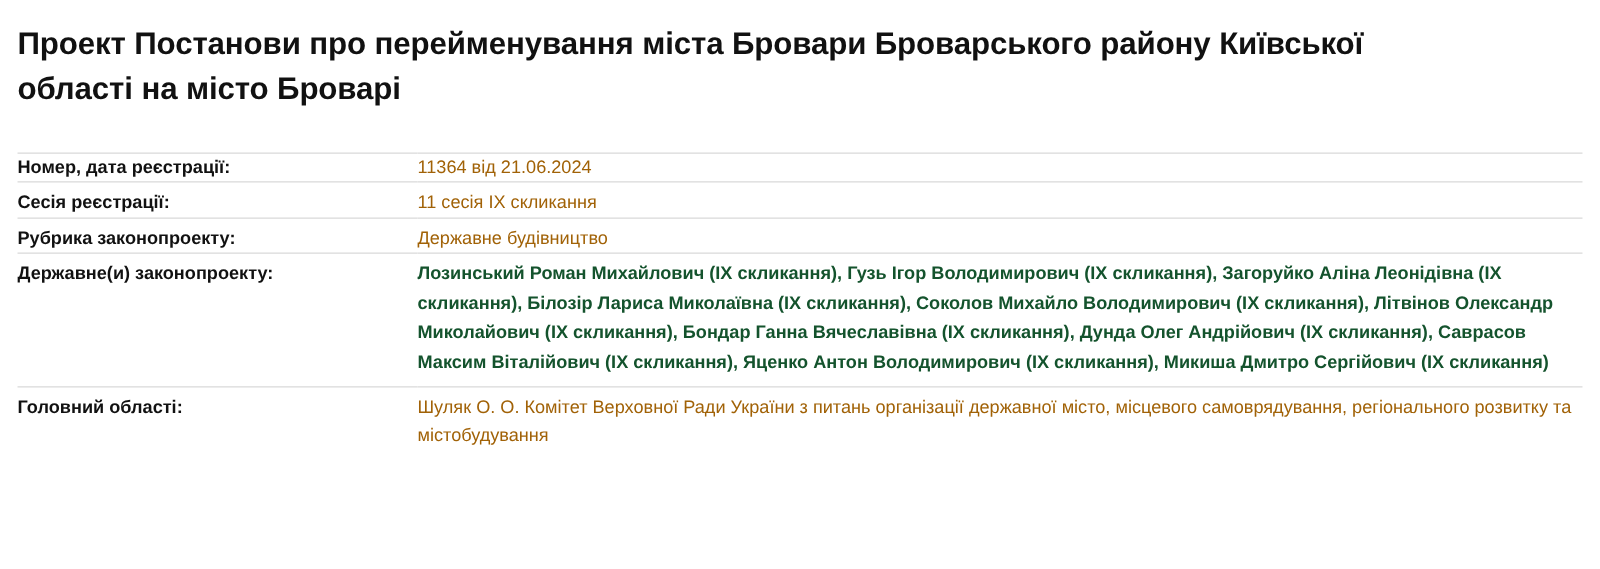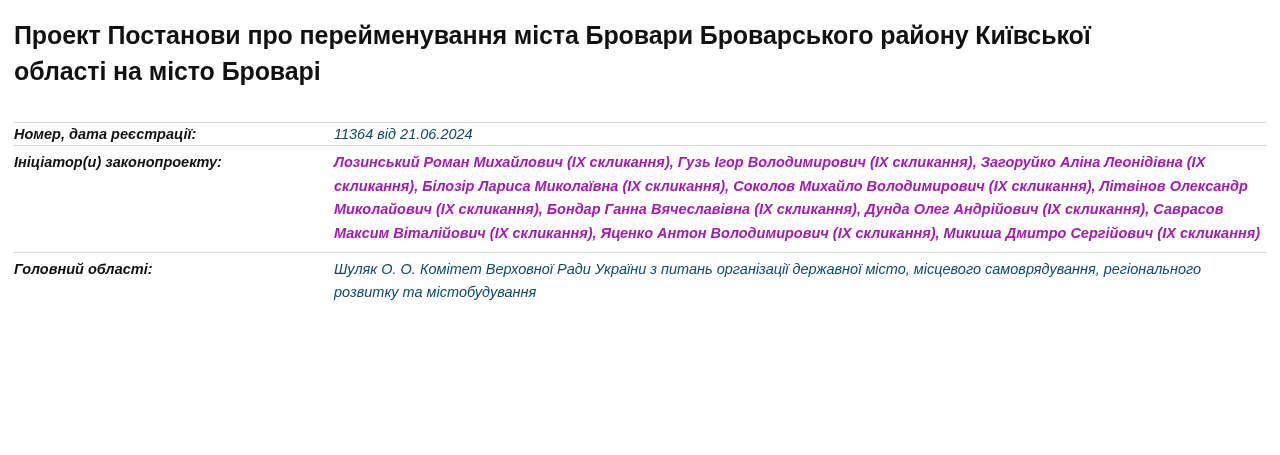--- a/index.html
+++ b/index.html
@@ -34,37 +34,36 @@
     margin-top: 33px;
     border-collapse: collapse;
     width: 1252px;
     table-layout: fixed;
   }
   table.meta td {
     vertical-align: top;
     padding: 0;
     font-size: 14.5px;
     line-height: 1.55;
-    font-style: italic;
   }
   td.label {
     width: 320px;
     font-weight: bold;
     color: #111111;
     padding-right: 12px;
     padding-bottom: 2px;
   }
   td.value {
-    color: #0c4a6e;
+    color: #a16207;
     font-weight: normal;
     padding-bottom: 2px;
   }
   td.value.bold {
     font-weight: bold;
-    color: #a21caf;
+    color: #14532d;
     line-height: 1.62;
   }
   tr.rule > td {
     border-top: 1px solid #d9d9d9;
     padding-top: 5px;
   }
   tr.spacer td {
     height: 7px;
     font-size: 0;
     line-height: 0;
@@ -88,21 +87,29 @@
 
   <h1 class="doc-title">Проект Постанови про перейменування міста Бровари Броварського району Київської області на місто Броварі</h1>
 
   <table class="meta">
     <tbody>
       <tr class="rule first">
         <td class="label">Номер, дата реєстрації:</td>
         <td class="value">11364 від 21.06.2024</td>
       </tr>
       <tr class="rule row-pad">
-        <td class="label">Ініціатор(и) законопроекту:</td>
+        <td class="label">Сесія реєстрації:</td>
+        <td class="value">11 сесія IX скликання</td>
+      </tr>
+      <tr class="rule row-pad">
+        <td class="label">Рубрика законопроекту:</td>
+        <td class="value">Державне будівництво</td>
+      </tr>
+      <tr class="rule row-pad">
+        <td class="label">Державне(и) законопроекту:</td>
         <td class="value bold initiators-value">Лозинський Роман Михайлович (IX скликання), Гузь Ігор Володимирович (IX скликання), Загоруйко Аліна Леонідівна (IX скликання), Білозір Лариса Миколаївна (IX скликання), Соколов Михайло Володимирович (IX скликання), Літвінов Олександр Миколайович (IX скликання), Бондар Ганна Вячеславівна (IX скликання), Дунда Олег Андрійович (IX скликання), Саврасов Максим Віталійович (IX скликання), Яценко Антон Володимирович (IX скликання), Микиша Дмитро Сергійович (IX скликання)</td>
       </tr>
       <tr class="spacer">
           <td colspan="2"></td>
         </tr>
       <tr class="rule row-pad">
         <td class="label">Головний області:</td>
         <td class="value committee-value">Шуляк О. О. Комітет Верховної Ради України з питань організації державної місто, місцевого самоврядування, регіонального розвитку та містобудування</td>
       </tr>
     </tbody>

